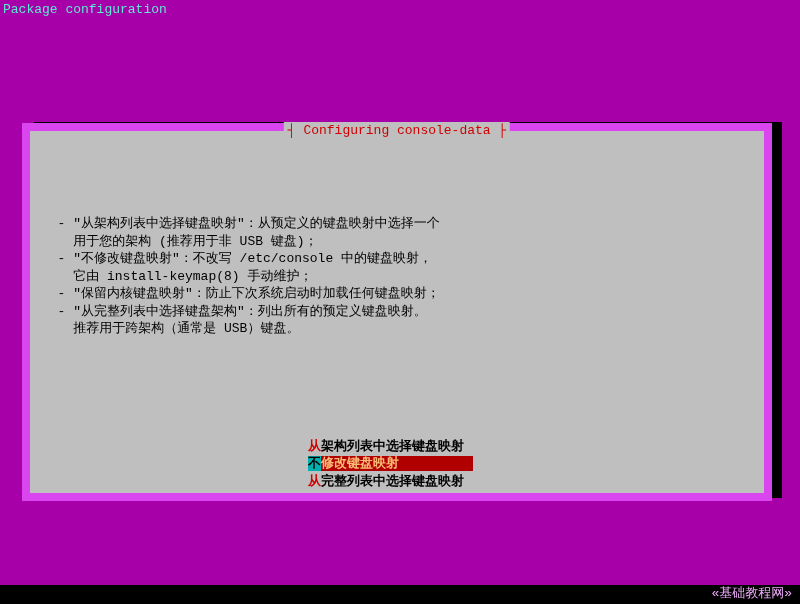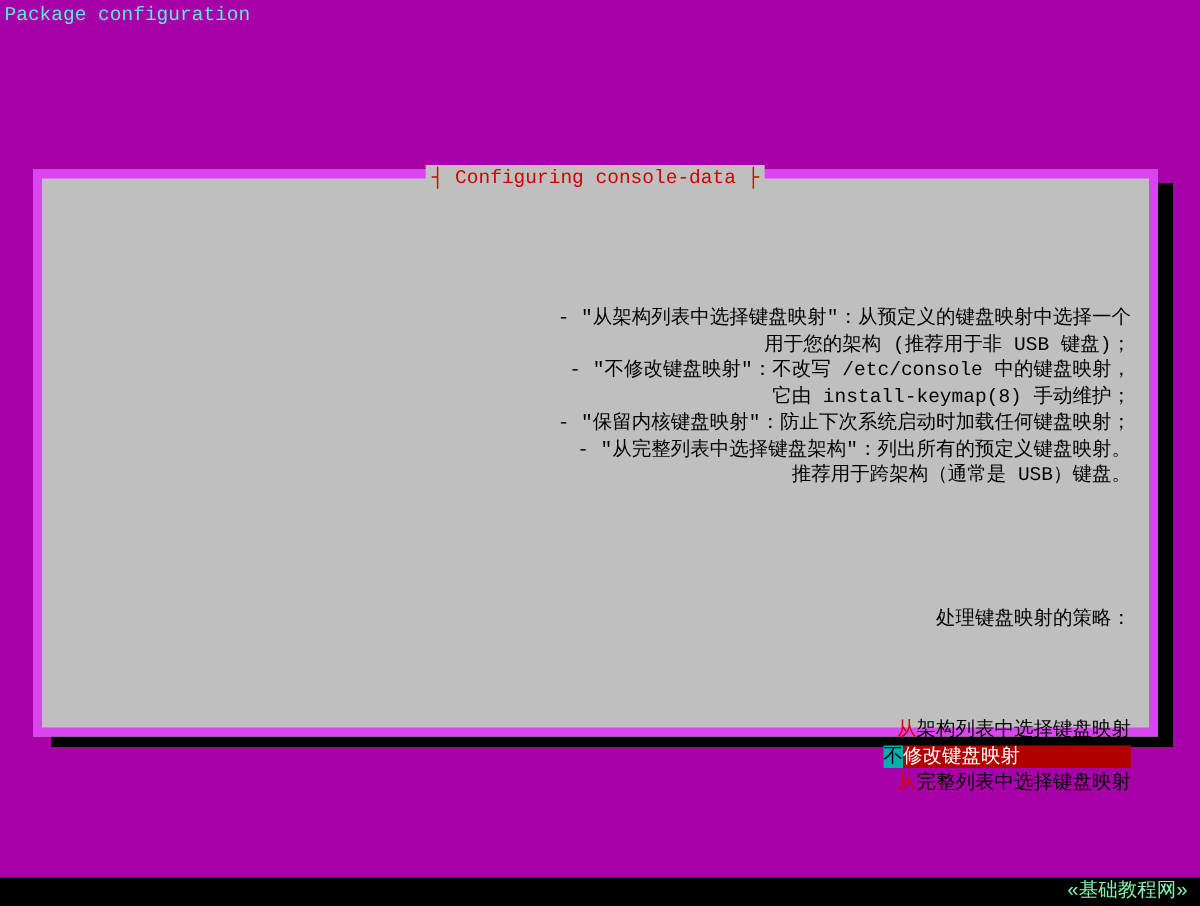--- a/index.html
+++ b/index.html
@@ -20,28 +20,27 @@
     .dialog-shadow {
       position: absolute;
       top: 122px;
       left: 34px;
       width: 748px;
       height: 376px;
       background: #000;
     }
     .dialog {
       position: absolute;
-      top: 113px;
+      top: 123px;
       left: 22px;
       width: 750px;
       height: 378px;
       background: #bfbfbf;
-      border: 6px solid #d946ef;
+      border: 8px solid #d946ef;
       color: #000;
-      text-align: right;
     }
     .dialog-title {
       position: absolute;
       top: -9px;
       left: 50%;
       transform: translateX(-50%);
       background: #bfbfbf;
       color: #d00000;
       padding: 0 4px;
       white-space: nowrap;
@@ -54,46 +53,47 @@
       color: #d00000;
     }
     .menu-area {
       padding-top: 4px;
       padding-left: 266px;
       white-space: nowrap;
     }
     .menu-item {
       color: #000;
       display: block;
+      font-weight: bold;
     }
     .menu-selected {
       display: inline-block;
     }
     .sel-prefix {
       background: #00b0b0;
       color: #000;
     }
     .sel-main {
       background: #b00000;
-      color: #ffffff;
+      color: #fdba74;
       padding-right: 74px;
     }
     .bottom-strip {
       position: absolute;
       left: 0;
       bottom: 0;
       width: 800px;
       height: 19px;
       background: #000;
     }
     .bottom-label {
       position: absolute;
       right: 8px;
       bottom: 1px;
-      color: #86efac;
+      color: #f0abfc;
       font-size: 13px;
     }
   </style>
 </head>
 <body>
 
 <div class="screen-title">Package configuration</div>
 
 <div class="dialog-shadow"></div>
 
@@ -102,21 +102,20 @@
   <div class="dialog-body">
     <div style="height:8px"></div>
     <div style="white-space:pre;">  - "从架构列表中选择键盘映射"：从预定义的键盘映射中选择一个
     用于您的架构 (推荐用于非 USB 键盘)；
   - "不修改键盘映射"：不改写 /etc/console 中的键盘映射，
     它由 install-keymap(8) 手动维护；
   - "保留内核键盘映射"：防止下次系统启动时加载任何键盘映射；
   - "从完整列表中选择键盘架构"：列出所有的预定义键盘映射。
     推荐用于跨架构（通常是 USB）键盘。</div>
     <div style="height:8px"></div>
-    <div>处理键盘映射的策略：</div>
 
     <div class="menu-area">
       <span class="menu-item"><span class="hi-red">从</span><span>架构列表中选择键盘映射</span></span>
       <span class="menu-item menu-selected"><span class="sel-prefix">不</span><span class="sel-main">修改键盘映射</span></span>
       <span class="menu-item"><span class="hi-red">从</span><span>完整列表中选择键盘映射</span></span>
     </div>
 
     
   </div>
 </div>

